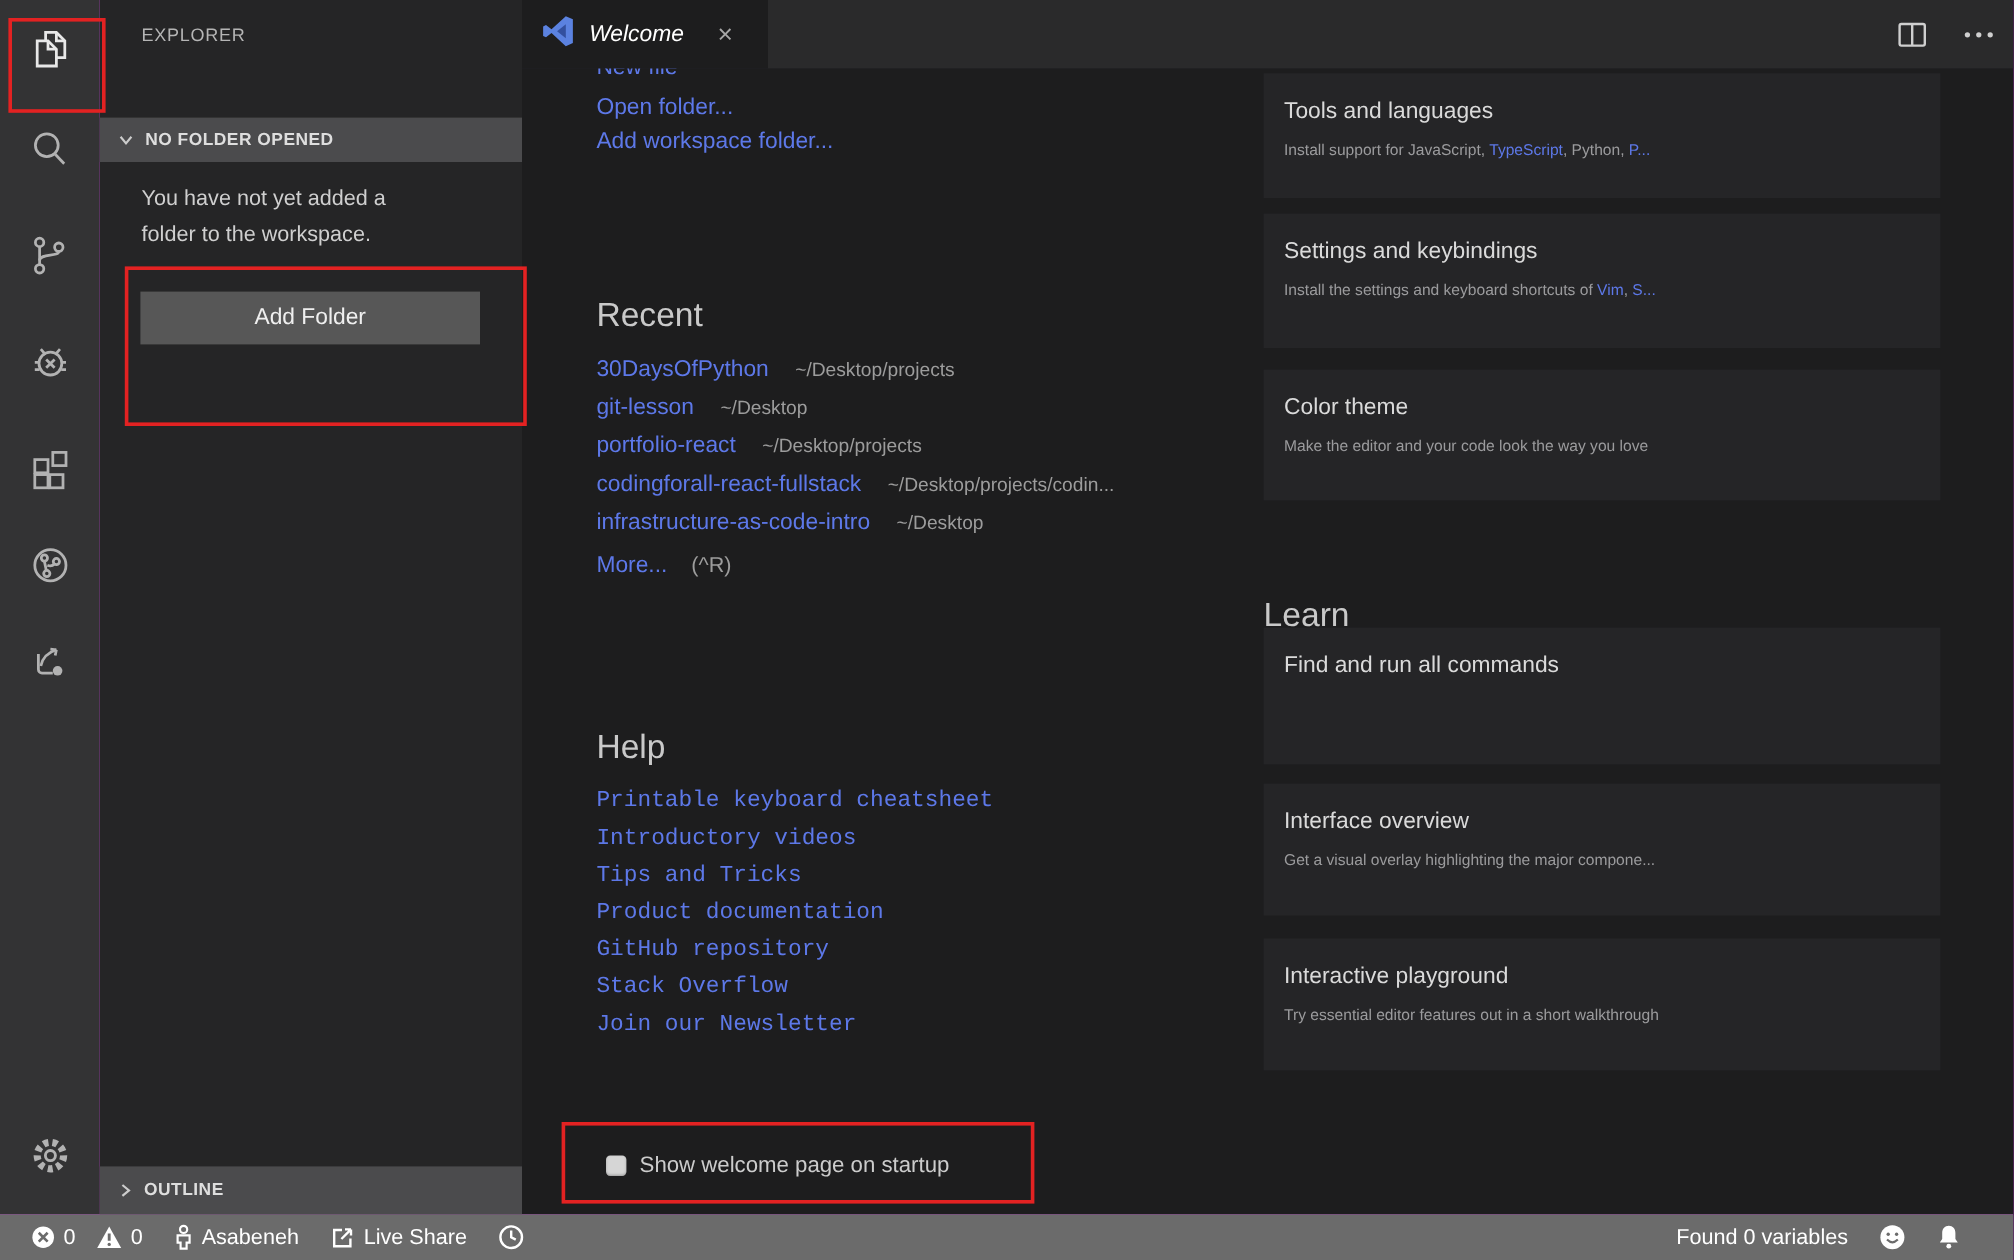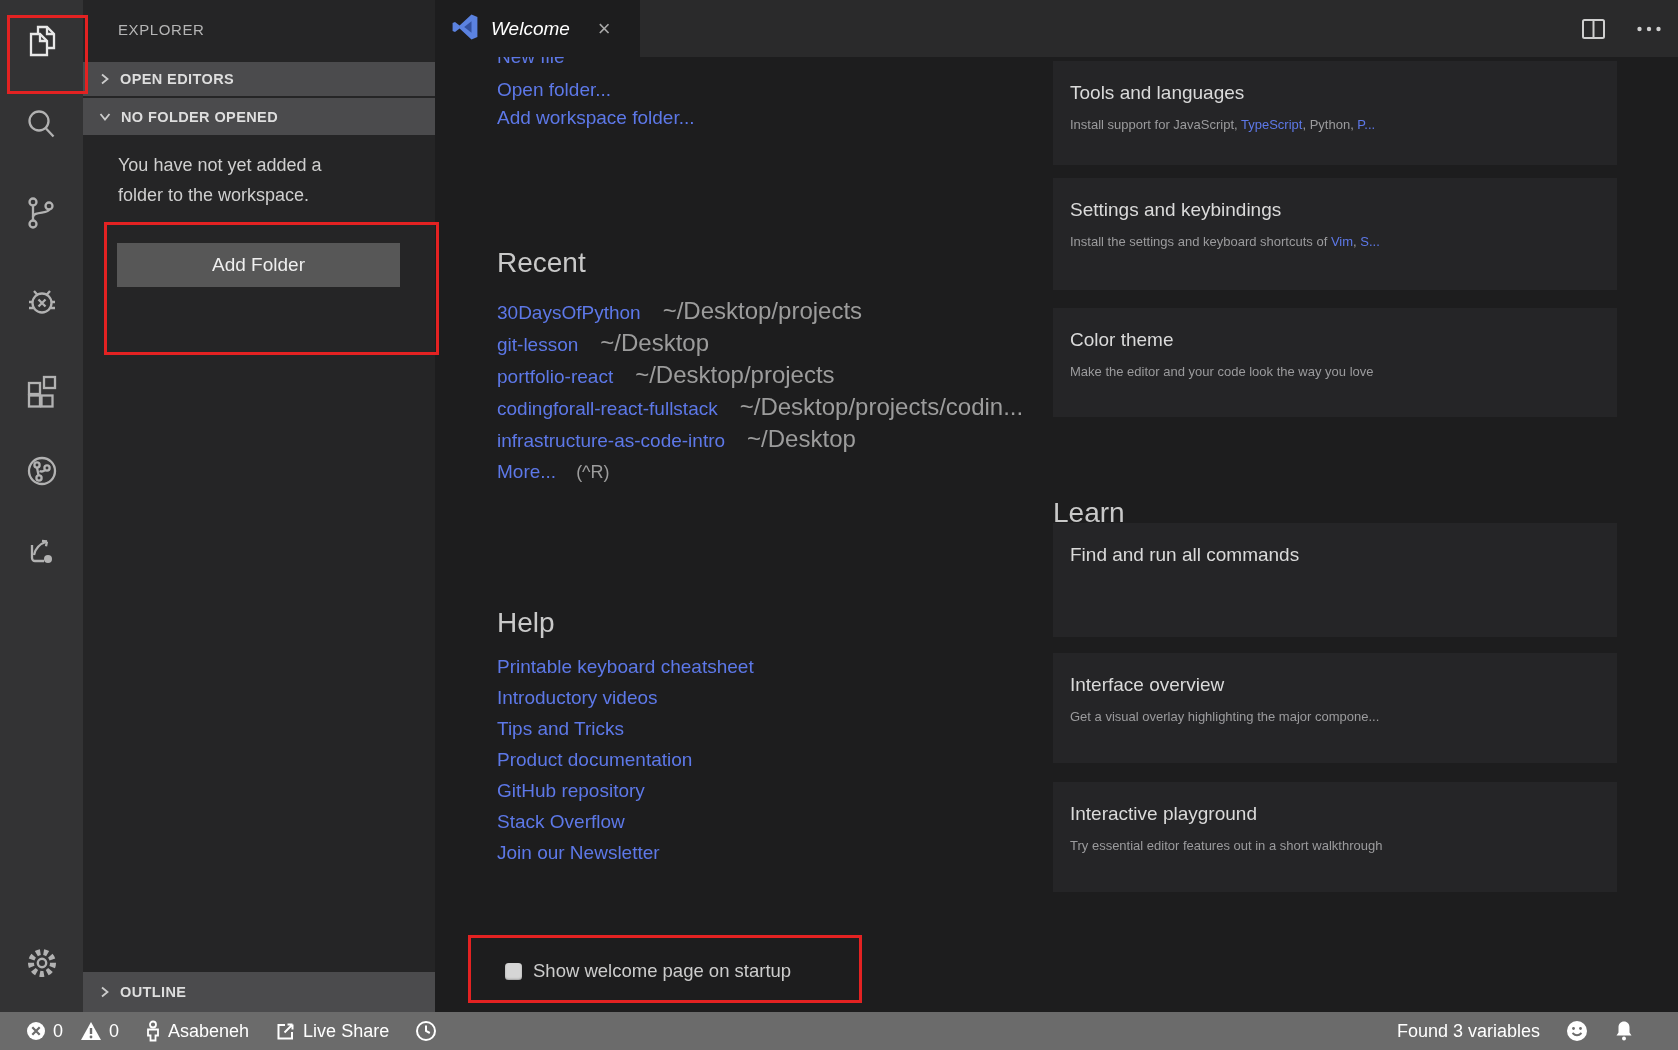--- a/index.html
+++ b/index.html
@@ -28,23 +28,23 @@
   .tab-label { font-style:italic; color:#ffffff; font-size:19px; margin-left:12px; }
   .tab-close { margin-left:28px; color:#a8a8a8; font-size:22px; line-height:20px; cursor:pointer; }
   .editor-actions { position:absolute; right:16px; top:0; height:57px; display:flex; align-items:center; gap:30px; }
   .editor-actions .act { cursor:pointer; display:flex; align-items:center; }
 
   .editor-content { position:absolute; left:0; top:57px; width:1243px; height:955px; overflow:hidden; }
   a.lnk, .lnk { color:#5d78e8; cursor:pointer; text-decoration:none; }
   .start-link { position:absolute; left:62px; font-size:19px; line-height:28px; }
   .heading { position:absolute; left:62px; font-size:28px; font-weight:300; color:#c9c9c9; }
   .recent-row { position:absolute; left:62px; font-size:19px; white-space:nowrap; }
-  .recent-row .path { color:#9c9c9c; font-size:24px; margin-left:22px; }
+  .recent-row .path { color:#9c9c9c; font-size:16px; margin-left:22px; }
   .more-hint { color:#9c9c9c; font-size:18px; margin-left:20px; }
-  .help-link { position:absolute; left:62px; font-size:19px; }
+  .help-link { position:absolute; left:62px; font-size:19px;font-family:Liberation Mono, monospace; }
 
   .startup-row { position:absolute; left:70px; top:902px; height:24px; display:flex; align-items:center; }
   .checkbox { width:17px; height:17px; border-radius:3.5px; background:#d6d6d6; box-shadow:inset 0 -1px 2px rgba(0,0,0,.25); cursor:pointer; }
   .startup-label { margin-left:11px; font-size:18.5px; color:#cccccc; }
 
   
   .card { position:absolute; left:618px; width:564px; background:#252527; padding:20px 17px; cursor:pointer; }
   .card-title { font-size:19px; color:#dadada; line-height:24px; }
   .card-desc { margin-top:8px; font-size:13px; color:#9b9b9d; line-height:24px; white-space:nowrap; overflow:hidden; }
   .learn-heading { position:absolute; left:618px; font-size:28px; font-weight:300; color:#c9c9c9;margin-top:32px; }
@@ -142,26 +142,20 @@
             <circle cx="22" cy="22" r="11" stroke-width="6" stroke-dasharray="4.2 3.4"></circle>
             <circle cx="22" cy="22" r="4.2" stroke-width="2.4"></circle>
           </svg>
       </span>
     </div>
   </div>
 
   <div class="sidebar">
     <div class="sidebar-title">EXPLORER</div>
 
-    <div class="section-header" style="top:62px; height:34px;">
-      <svg width="11" height="12" viewBox="0 0 11 12">
-          <polyline points="3,1.5 8.5,6 3,10.5"></polyline>
-        </svg>
-      <span>OPEN EDITORS</span>
-    </div>
 
     <div class="section-header" style="top:98px; height:37px;">
       <svg width="12" height="11" viewBox="0 0 12 11">
           <polyline points="1.5,3 6,8.5 10.5,3"></polyline>
         </svg>
       <span>NO FOLDER OPENED</span>
     </div>
 
     <div class="sb-empty-msg">You have not yet added a folder to the workspace.</div>
 
@@ -302,21 +296,21 @@
         <span>Live Share</span>
       </div>
       <div class="sb-item">
         <svg width="22" height="22" viewBox="0 0 22 22" fill="none" stroke="#ffffff" stroke-width="2">
             <circle cx="11" cy="11" r="9"></circle>
             <path d="M11 5.5 V11 L14.8 13"></path>
           </svg>
       </div>
     </div>
     <div class="status-right">
-      <span>Found 3 variables</span>
+      <span>Found 0 variables</span>
       <span class="sb-item">
         <svg width="22" height="22" viewBox="0 0 22 22">
             <circle cx="11" cy="11" r="10" fill="#ffffff"></circle>
             <circle cx="7.5" cy="8.5" r="1.4" fill="#6b6b6b"></circle>
             <circle cx="14.5" cy="8.5" r="1.4" fill="#6b6b6b"></circle>
             <path d="M6.5 13 q4.5 4.5 9 0" fill="none" stroke="#6b6b6b" stroke-width="1.8"></path>
           </svg>
       </span>
       <span class="sb-item">
         <svg width="20" height="22" viewBox="0 0 20 22">

